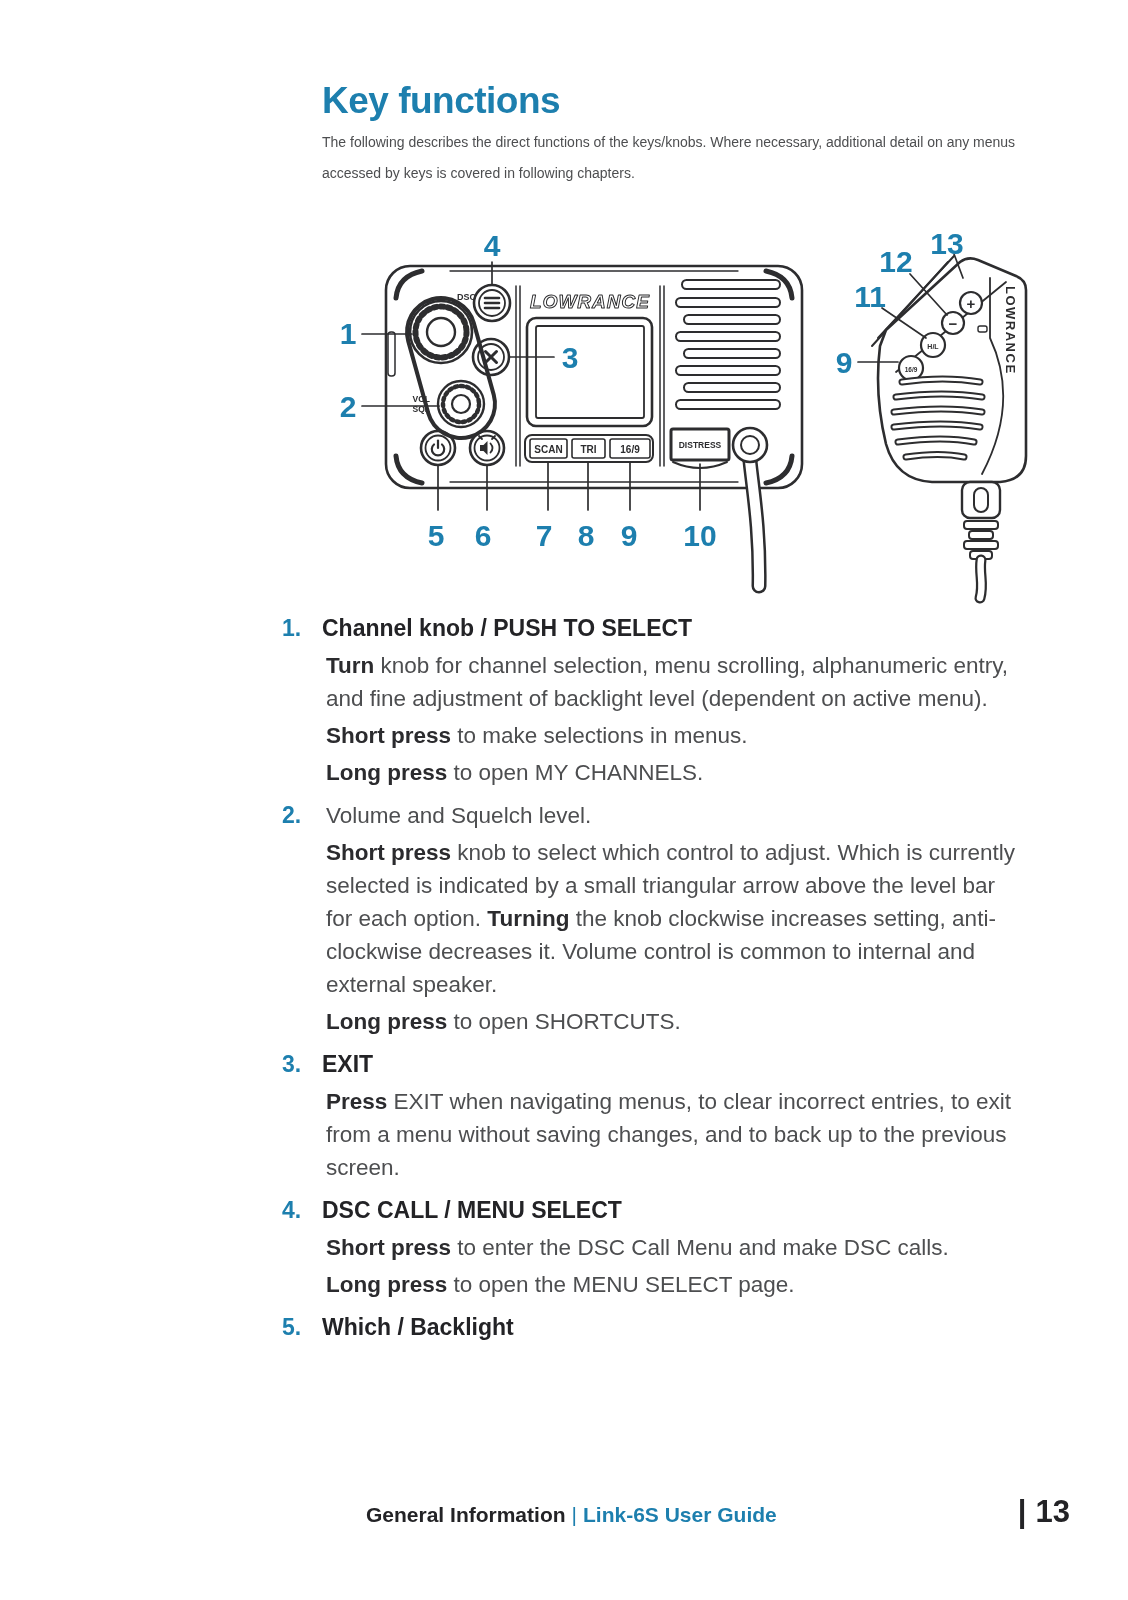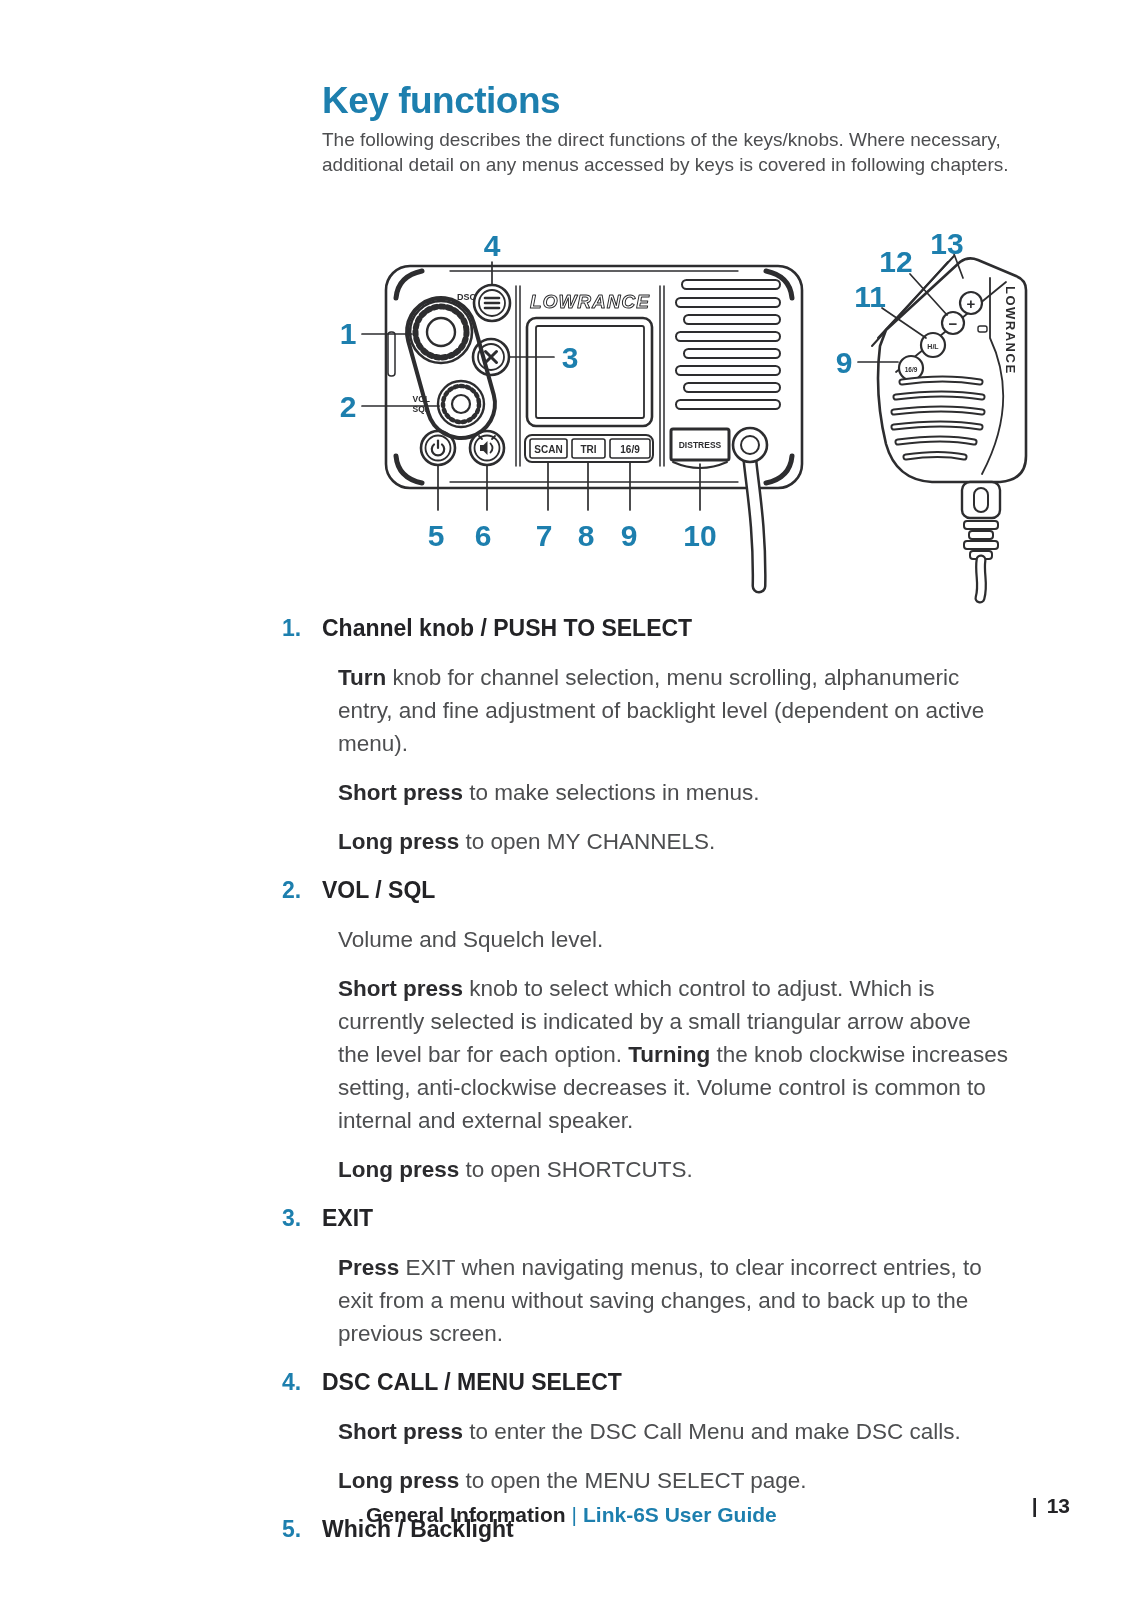--- a/index.html
+++ b/index.html
@@ -1,32 +1,32 @@
 <!DOCTYPE html>
 <html><head>
 <meta charset="utf-8">
 <style>
   html,body{margin:0;padding:0;background:#ffffff;}
   body{font-family:"Liberation Sans",sans-serif;color:#4d4e50;}
   .page{position:relative;width:1128px;height:1600px;background:#ffffff;overflow:hidden;}
   .title{position:absolute;left:322px;top:80px;margin:0;font-size:37px;font-weight:bold;color:#1d7fae;letter-spacing:-0.5px;}
-  .intro{position:absolute;left:322px;top:127px;margin:0;width:722px;font-size:19px;line-height:25px;color:#4d4e50;}
+  .intro{position:absolute;left:322px;top:127px;margin:0;width:722px;font-size:14px;line-height:31px;color:#4d4e50;}
   .figure{position:absolute;left:330px;top:230px;width:716px;height:382px;}
   .figure svg{display:block;}
   .items{position:absolute;left:322px;top:612px;width:702px;list-style:none;margin:0;padding:0;}
   .item{position:relative;margin:0 0 10px 0;font-size:22.5px;line-height:33px;}
   .item .num{position:absolute;left:-40px;top:0;font-weight:bold;color:#1d7fae;font-size:23px;}
   .item .ititle{font-weight:bold;color:#232326;font-size:23px;}
-  .para{margin:16px;}
+  .para{margin:4px;}
   .para .b{font-weight:bold;color:#2b2b2e;}
   .footer-left{position:absolute;left:322px;top:1503px;font-size:21px;white-space:nowrap;margin-left:44px;}
   .footer-left .sec{font-weight:bold;color:#232326;}
   .footer-left .sep{color:#1d7fae;padding:0 6px;}
   .footer-left .guide{font-weight:bold;color:#1d7fae;}
-  .footer-right{position:absolute;right:58px;top:1494px;font-size:21px;font-weight:bold;color:#232326;white-space:nowrap;}
+  .footer-right{position:absolute;right:58px;top:1494px;font-size:31px;font-weight:bold;color:#232326;white-space:nowrap;}
   .footer-right .pbar{margin-right:9px;}
   svg text{font-family:"Liberation Sans",sans-serif;}
   .callout{fill:#1d7fae;font-size:30px;font-weight:bold;}
   .lbl{fill:#2d2d2f;font-weight:bold;}
 </style>
 </head>
 <body>
 
 <div class="page">
 
@@ -237,21 +237,20 @@
       <span class="num">1.</span>
       <div class="ititle">Channel knob / PUSH TO SELECT</div>
       <div class="ibody">
           <div class="para"><span class="b">Turn</span><span> knob for channel selection, menu scrolling, alphanumeric entry, and fine adjustment of backlight level (dependent on active menu).</span></div>
           <div class="para"><span class="b">Short press</span><span> to make selections in menus.</span></div>
           <div class="para"><span class="b">Long press</span><span> to open MY CHANNELS.</span></div>
         </div>
     </li>
     <li class="item">
       <span class="num">2.</span>
-      <div class="ititle">VOL / SQL</div>
       <div class="ibody">
           <div class="para"><span>Volume and Squelch level.</span></div>
           <div class="para"><span class="b">Short press</span><span> knob to select which control to adjust. Which is currently selected is indicated by a small triangular arrow above the level bar for each option. </span><span class="b">Turning</span><span> the knob clockwise increases setting, anti-clockwise decreases it. Volume control is common to internal and external speaker.</span></div>
           <div class="para"><span class="b">Long press</span><span> to open SHORTCUTS.</span></div>
         </div>
     </li>
     <li class="item">
       <span class="num">3.</span>
       <div class="ititle">EXIT</div>
       <div class="ibody">

